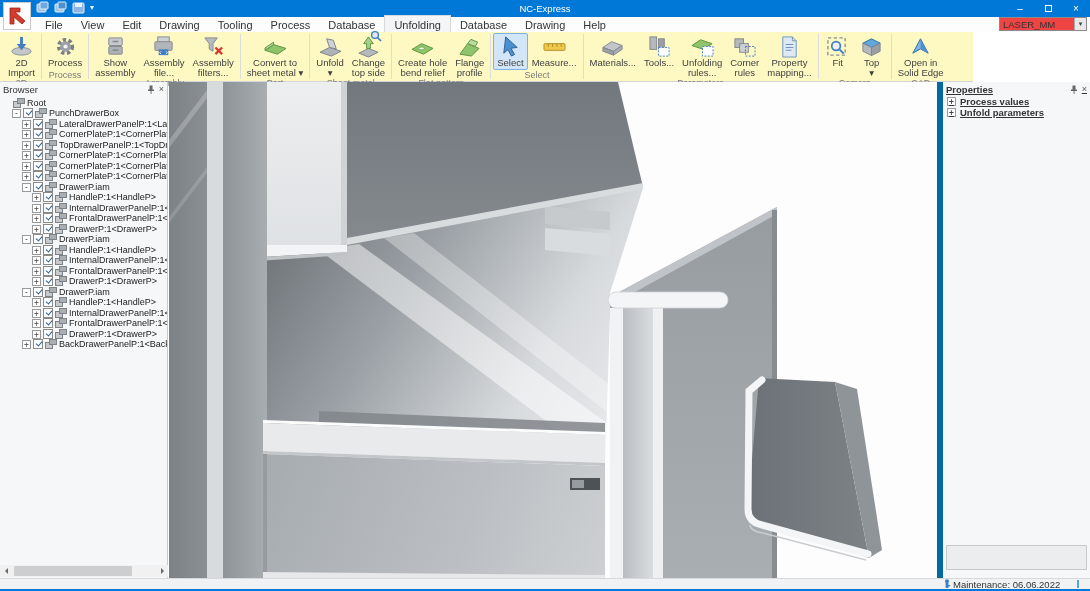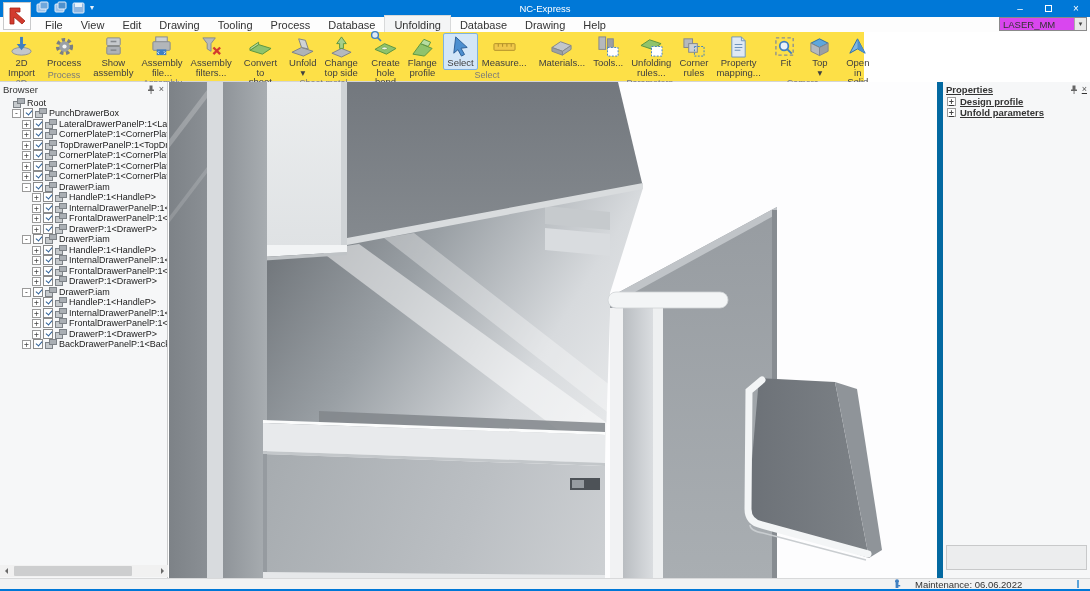--- a/index.html
+++ b/index.html
@@ -16,26 +16,26 @@
   .win-btn { width:28px; height:17px; color:#fff; font-size:10px; display:flex; align-items:center; justify-content:center; }
   .maxglyph { width:7px; height:7px; border:1px solid #fff; display:inline-block; }
 
   
   .app-logo { position:absolute; left:3px; top:2px; width:28px; height:28px; background:#fff; border:1px solid #c9cacb; z-index:5; display:flex; align-items:center; justify-content:center; }
 
   
   .menubar { position:absolute; left:0; top:17px; width:1090px; height:15px; background:#fdfdfd; display:flex; align-items:center; padding-left:36px; }
   .menu-item { padding:9px 9px; font-size:11px; color:#333; height:15px; display:flex; align-items:center; }
   .menu-item.active { background:#f4f5f6; border:1px solid #d8d9da; border-bottom:none; }
-  .profile-combo { position:absolute; right:3px; top:0px; width:88px; height:14px; background:#d946ef; border:1px solid #8a8a8a; display:flex; align-items:center; font-size:9.5px; }
+  .profile-combo { position:absolute; right:3px; top:0px; width:88px; height:14px; background:#ef4444; border:1px solid #8a8a8a; display:flex; align-items:center; font-size:9.5px; }
   .profile-combo .val { flex:1; padding-left:3px; overflow:hidden; }
   .profile-combo .dd { width:12px; height:100%; border-left:1px solid #aaa; background:#e8e8e8; font-size:7px; display:flex; align-items:center; justify-content:center; color:#444; }
 
   
-  .ribbon { position:absolute; left:0; top:32px; width:864px; height:50px; background:#fde047; border-bottom:1px solid #d4d5d6; display:flex; align-items:stretch; padding-left:2px; }
+  .ribbon { position:absolute; left:0; top:32px; width:973px; height:50px; background:#fef9c3; border-bottom:1px solid #d4d5d6; display:flex; align-items:stretch; padding-left:2px; }
   .rgroup { display:flex; flex-direction:column; }
   .rgroup-btns { display:flex; flex:1; align-items:stretch; padding:1px 2px 0 2px; }
   .rgroup-label { text-align:center; font-size:9px; color:#7a7a7a; height:11px; line-height:10px; }
   .rsep { width:1px; background:#dcdddd; margin:2px 0; }
   .rbtn { display:flex; flex-direction:column; align-items:center; justify-content:flex-start; padding:1px 3px 0 3px; min-width:34px; border:1px solid transparent; border-radius:2px; }
   .rbtn .ric { height:23px; display:flex; align-items:center; }
   .rbtn .rlabel { font-size:9.5px; line-height:9.5px; color:#404040; text-align:center; white-space:pre-line; }
   .rbtn.active { background:#d3e6f8; border-color:#7fb2de; }
   .zoom-float { position:absolute; left:370px; top:30px; }
 
@@ -69,21 +69,21 @@
   .prow { height:11px; display:flex; align-items:center; font-size:9.5px; color:#333; padding-left:4px; font-weight:bold; }
   .prow .texp { margin-right:4px; }
   .props-footer { position:absolute; left:3px; right:3px; bottom:8px; height:25px; background:#ecedee; border:1px solid #c8c9ca; }
 
   
   .viewport { position:absolute; left:169px; top:82px; width:768px; height:496px; background:#fdfdfe; }
   .viewport svg { display:block; }
 
   
   .statusbar { position:absolute; left:0; top:578px; width:1090px; height:13px; background:#f1f2f3; border-top:1px solid #d8d9da; border-bottom:2px solid #0078d7; display:flex; align-items:center; }
-  .maint { position:absolute; left:893px; display:flex; align-items:center; gap:14px; font-size:9.5px; color:#333;justify-content:space-between; }
+  .maint { position:absolute; left:943px; display:flex; align-items:center; gap:2px; font-size:9.5px; color:#333;justify-content:space-between; }
   .blue-tick { position:absolute; left:1077px; width:2px; height:8px; background:#5aa2d8; }
 </style>
 </head>
 <body>
 
 <div class="titlebar">
   <div class="qat">
     <span>
         <svg width="13" height="13" viewBox="0 0 13 13">
           <rect x="1" y="3" width="9" height="8" rx="1" fill="#9fc3e8" stroke="#e3eefa"></rect>
@@ -814,21 +814,21 @@
           <rect x="2.5" y="0.5" width="3" height="4.5" fill="#666"></rect>
           <rect x="1" y="4.5" width="6" height="1.5" fill="#666"></rect>
           <rect x="3.6" y="6" width="0.9" height="3" fill="#666"></rect>
         </svg>
       </span>
     <span class="ph-ic">×</span>
   </div>
   <div id="props-list">
       <div class="prow">
         <span class="texp">+</span>
-        <span>Design profile</span>
+        <span>Process values</span>
       </div>
       <div class="prow">
         <span class="texp">+</span>
         <span>Unfold parameters</span>
       </div>
     </div>
   <div class="props-footer"></div>
 </div>
 
 <div class="statusbar">

